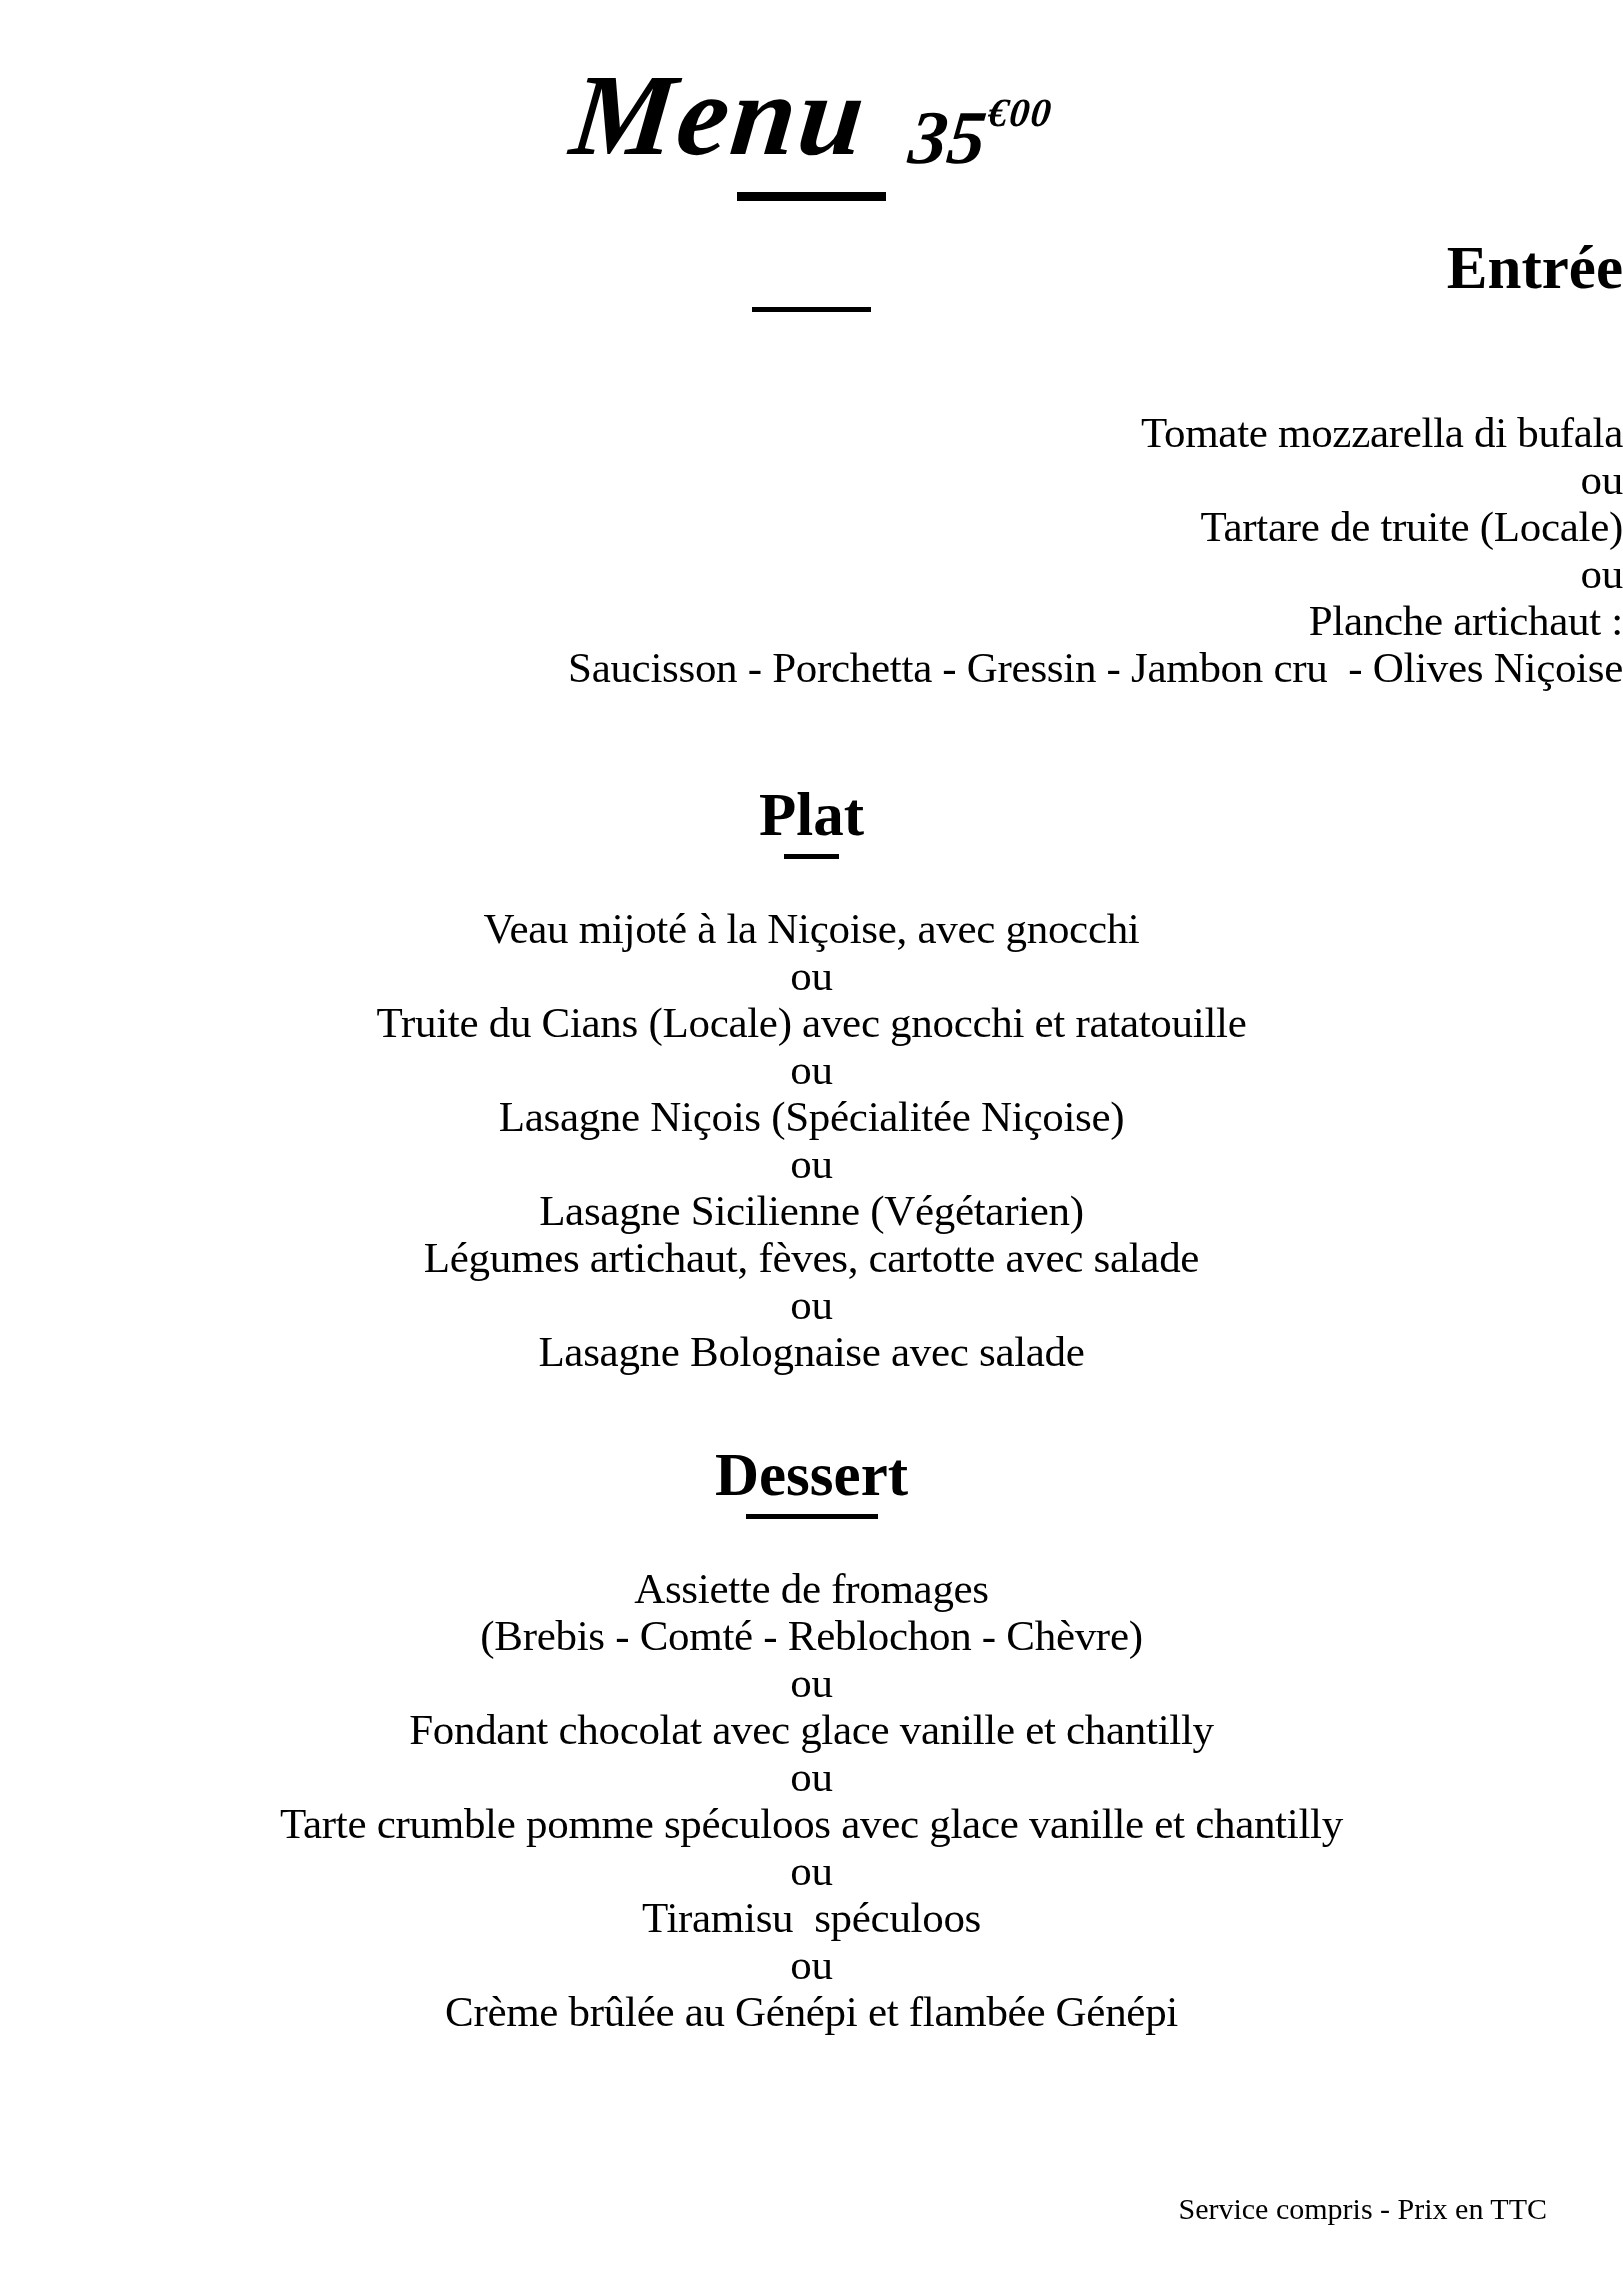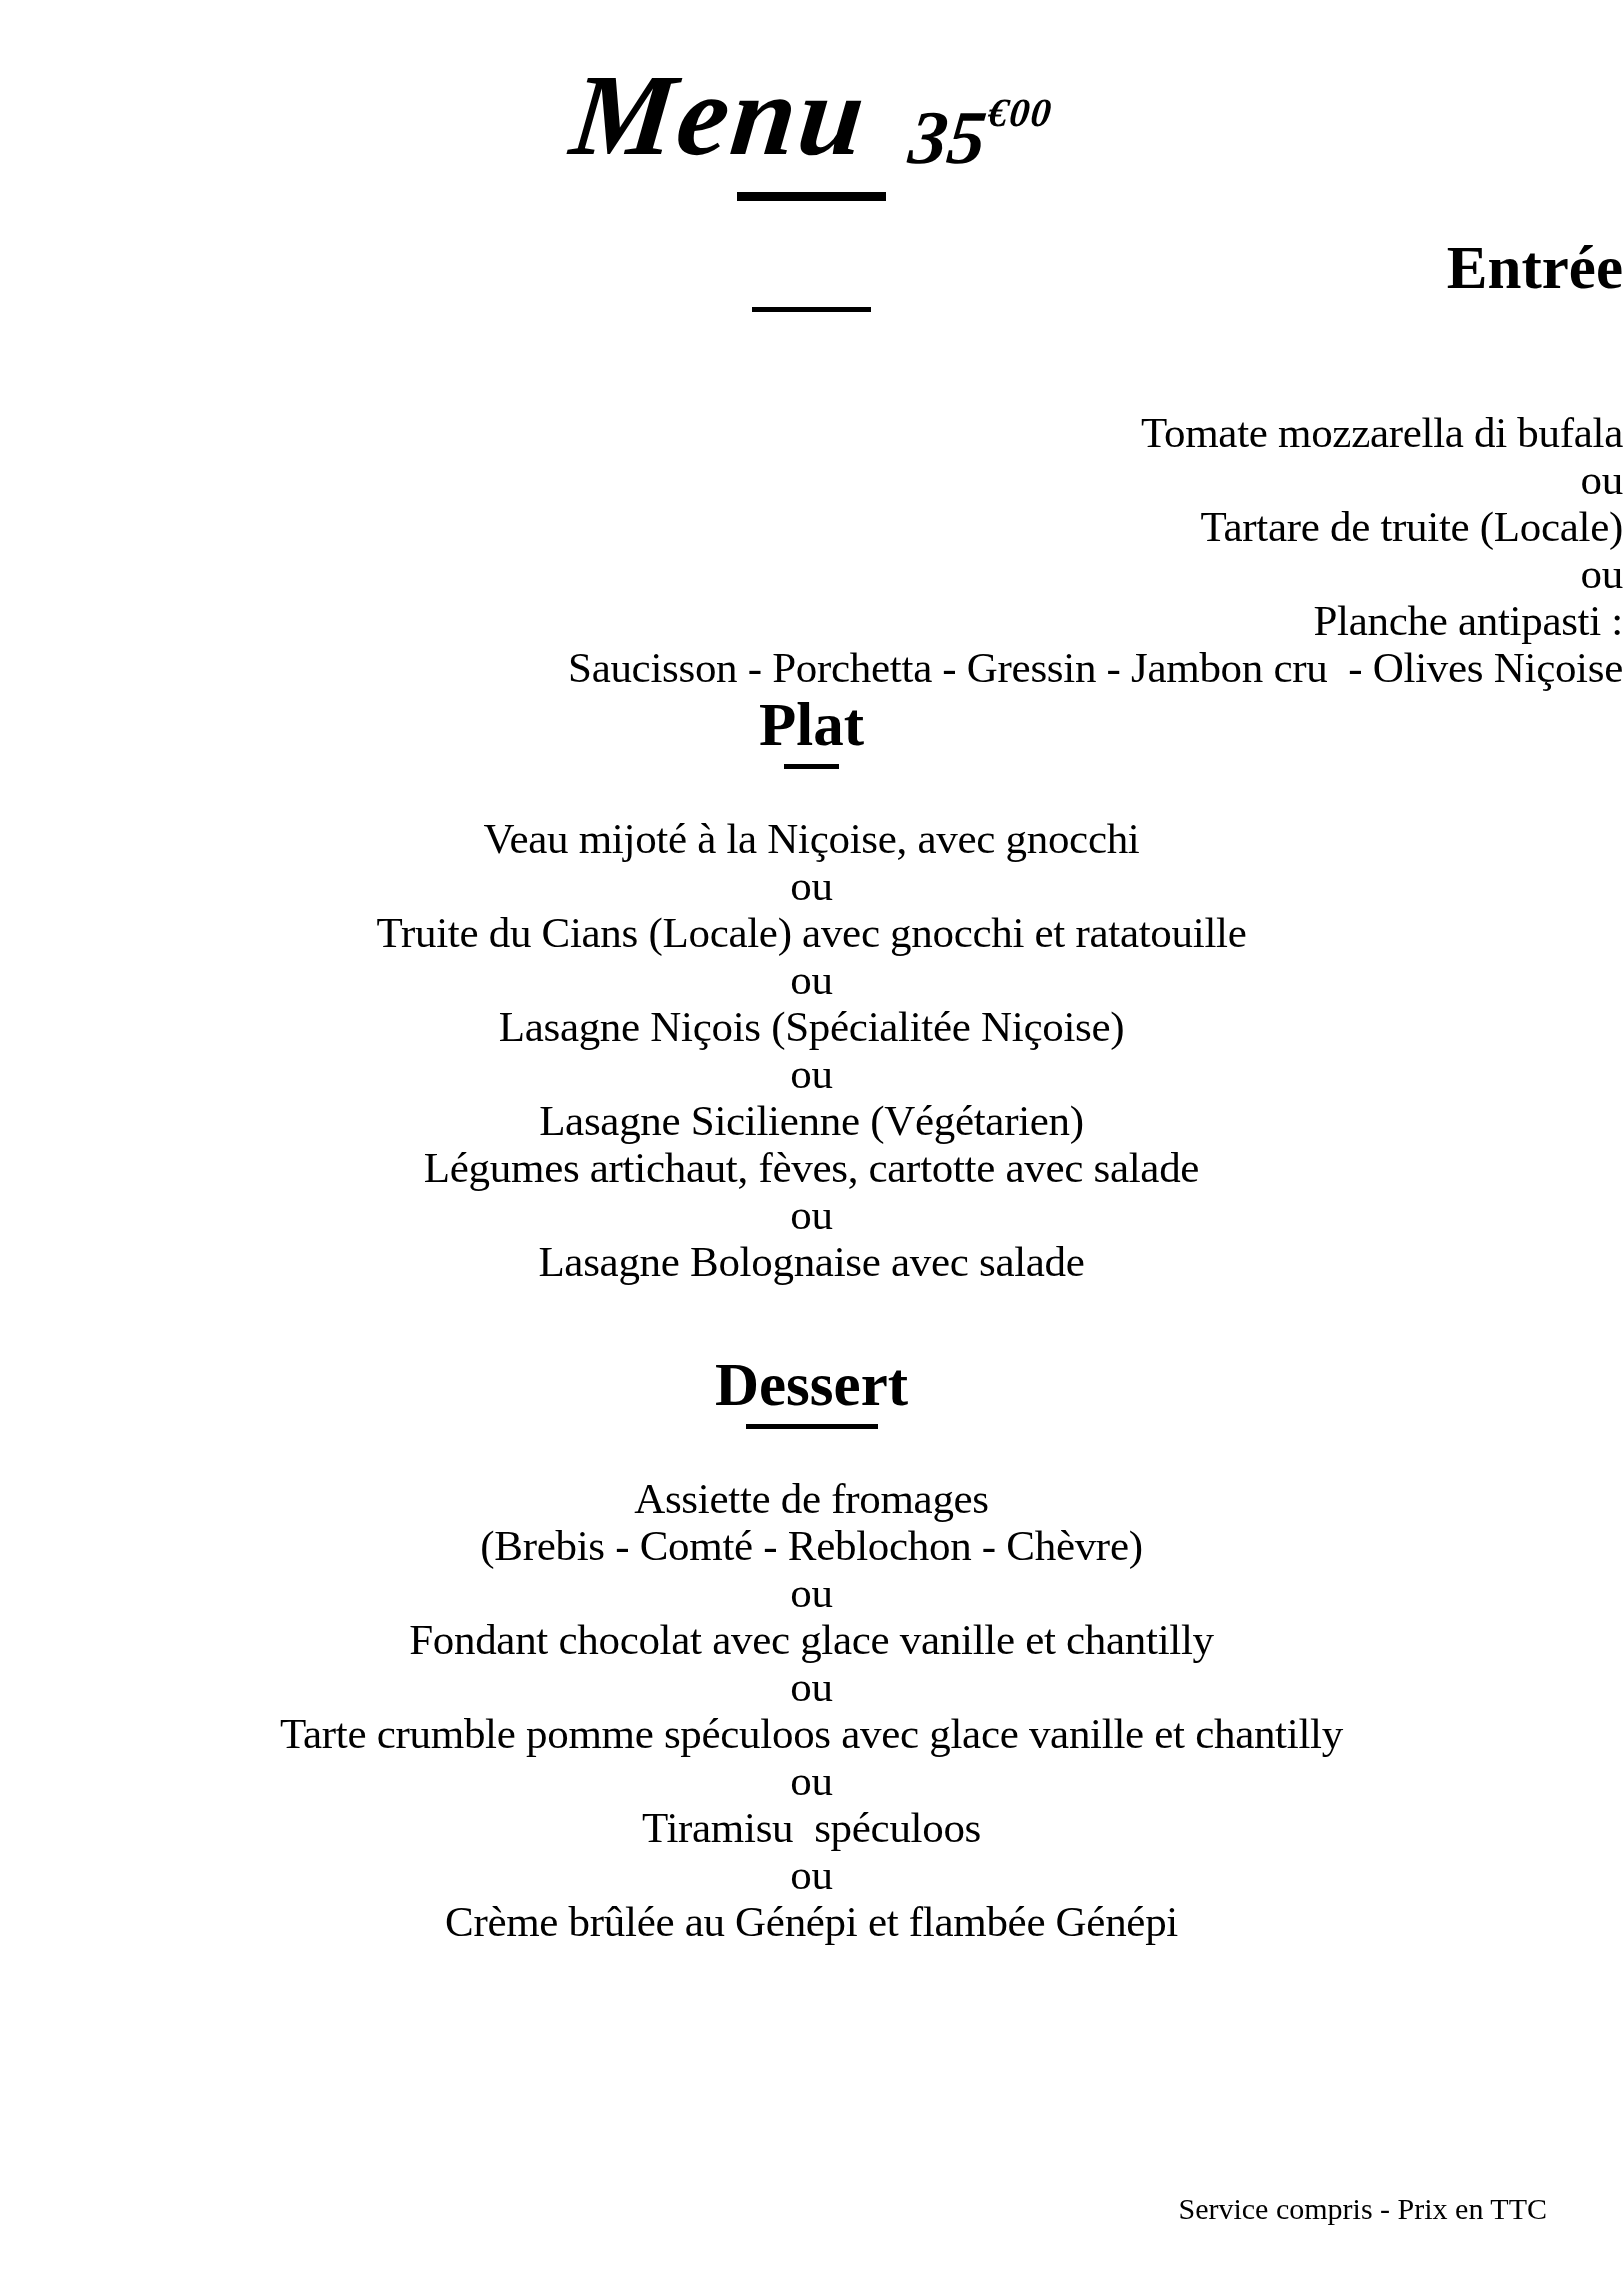--- a/index.html
+++ b/index.html
@@ -46,21 +46,21 @@
     letter-spacing: 1.3px;
   }
   .title-rule {
     width: 149px;
     height: 9.7px;
     background: #000000;
     margin: 7.7px auto 0 auto;
   }
 
   
-  .menu-section { }
+  .menu-section { margin-top: 90px; }
   .menu-section.entree { margin-top: 33px; text-align: right; }
   .menu-section.dessert { margin-top: 66px; }
 
   .section-heading {
     margin: 0;
     font-size: 61px;
     line-height: 67px;
     font-weight: 600;
   }
   .section-rule {
@@ -107,21 +107,21 @@
 
   <div id="sections">
       <section class="menu-section entree">
         <h2 class="section-heading">Entrée</h2>
         <div class="section-rule"></div>
         <div class="lines">
           <div class="line item">Tomate mozzarella di bufala</div>
           <div class="line or">ou</div>
           <div class="line item">Tartare de truite (Locale)</div>
           <div class="line or">ou</div>
-          <div class="line item">Planche antipasti :</div>
+          <div class="line item">Planche artichaut :</div>
           <div class="line item">Saucisson - Porchetta - Gressin - Jambon cru  - Olives Niçoise</div>
         </div>
       </section>
       <section class="menu-section plat">
         <h2 class="section-heading">Plat</h2>
         <div class="section-rule"></div>
         <div class="lines">
           <div class="line item">Veau mijoté à la Niçoise, avec gnocchi</div>
           <div class="line or">ou</div>
           <div class="line item">Truite du Cians (Locale) avec gnocchi et ratatouille</div>

